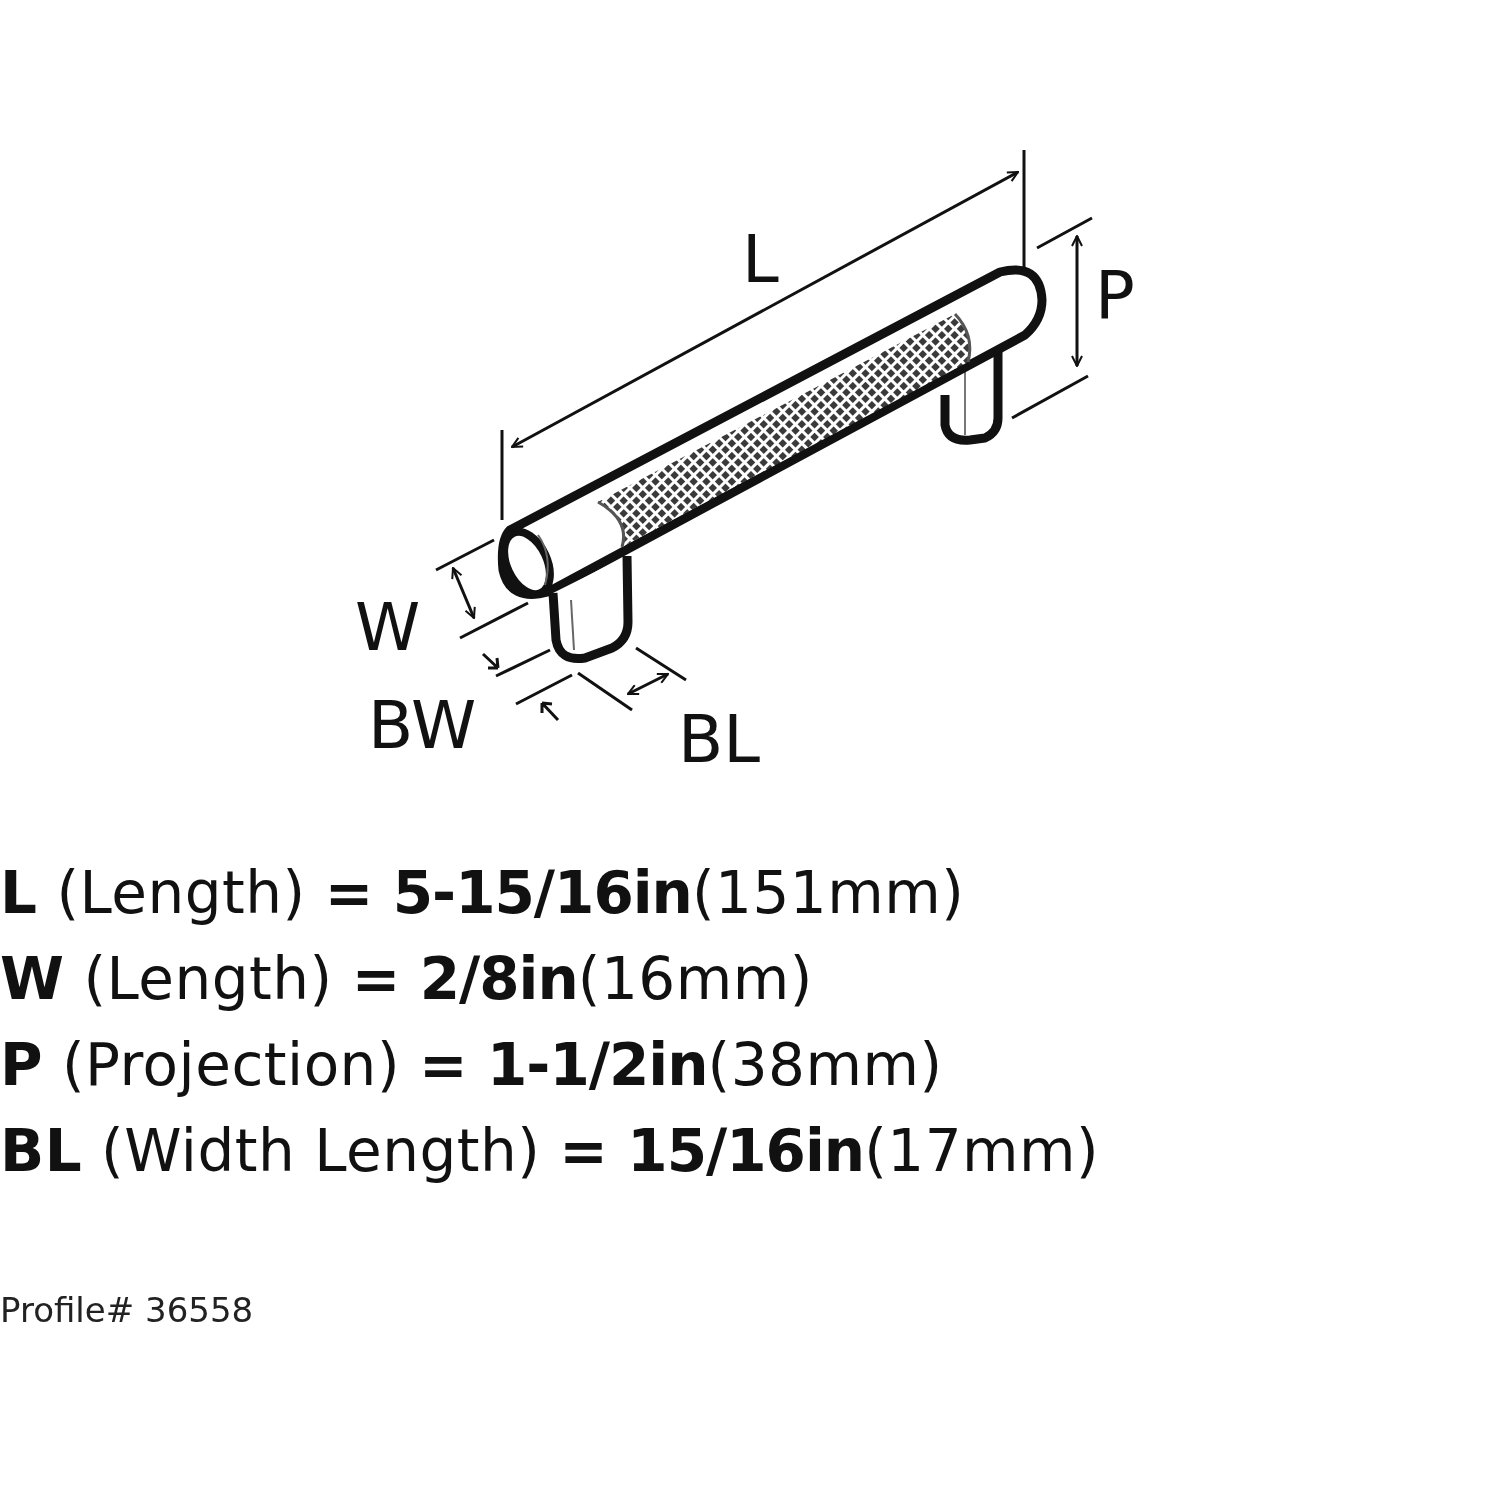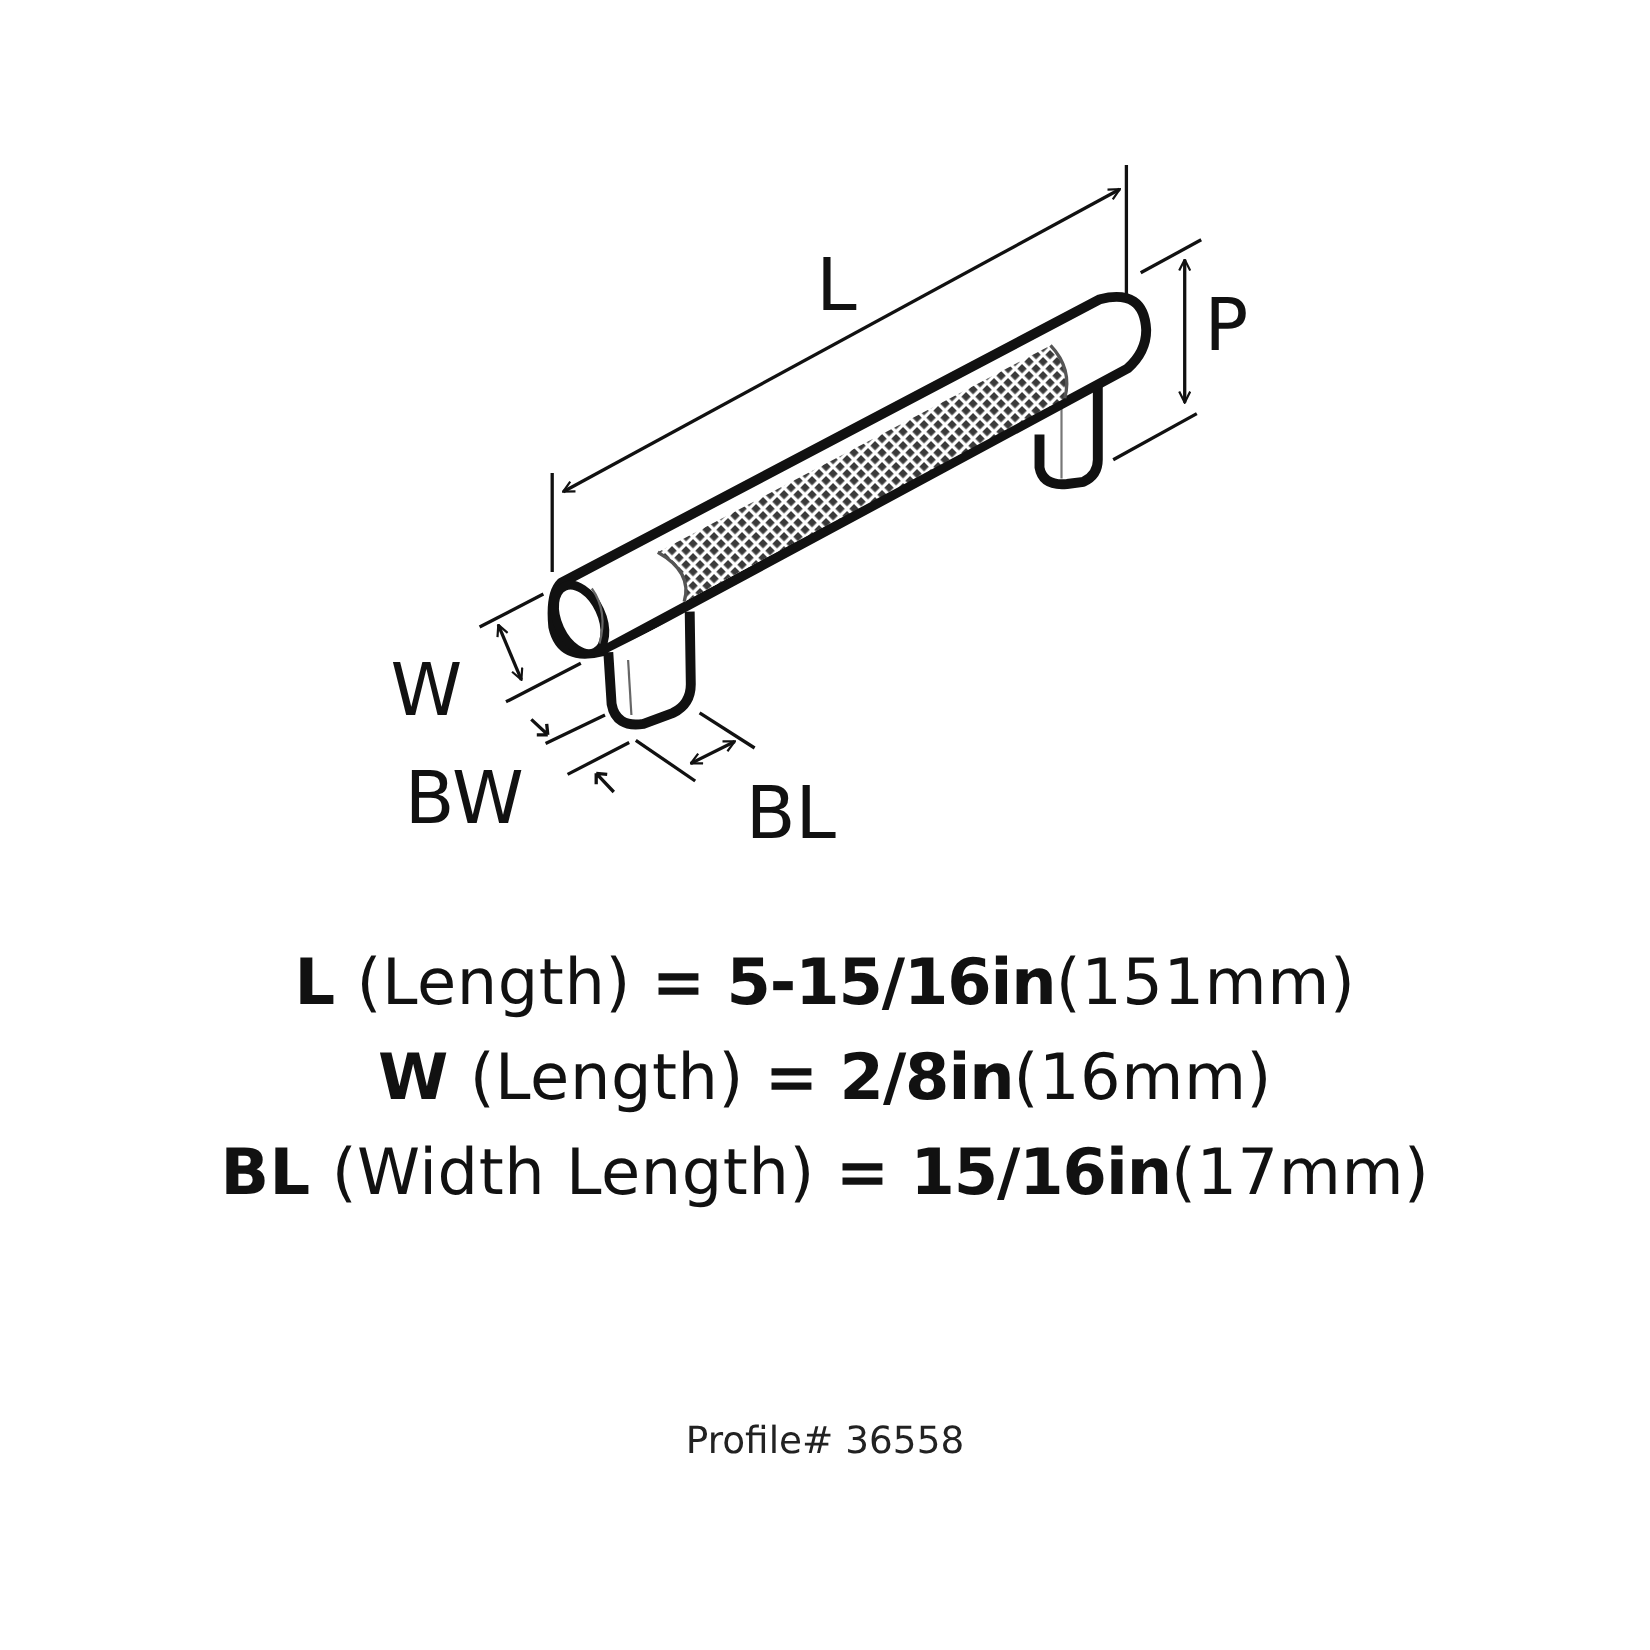--- a/index.html
+++ b/index.html
@@ -26,40 +26,38 @@
       font-family: "DejaVu Sans", sans-serif;
       font-weight: 500;
       font-size: 66px;
       fill: #111111;
     }
     .specs {
       position: absolute;
       left: 0;
       top: 850px;
       width: 1500px;
-      text-align: center;
     }
     .spec-line {
       font-size: 58px;
       line-height: 86px;
       white-space: nowrap;
       letter-spacing: 0.5px;
       color: #111111;
     }
     .spec-code { font-weight: bold; }
     .spec-name { font-weight: normal; }
     .spec-eq { font-weight: bold; }
     .spec-imperial { font-weight: bold; letter-spacing: -1px; }
     .spec-metric { font-weight: normal; }
     .profile {
       position: absolute;
       left: 0;
       top: 1290px;
       width: 1500px;
-      text-align: center;
       font-size: 34px;
       color: #222222;
     }
   </style>
 </head>
 <body>
 
 <svg class="drawing" viewBox="0 0 1500 820" xmlns="http://www.w3.org/2000/svg">
   <defs>
     <pattern id="knurl" patternUnits="userSpaceOnUse" width="9" height="9" patternTransform="rotate(45)">
@@ -137,20 +135,26 @@
     <span class="spec-eq">=</span>
     <span class="spec-imperial">5-15/16in</span><span class="spec-metric">(151mm)</span>
   </div>
   <div class="spec-line">
     <span class="spec-code">W</span>
     <span class="spec-name">(Length)</span>
     <span class="spec-eq">=</span>
     <span class="spec-imperial">2/8in</span><span class="spec-metric">(16mm)</span>
   </div>
   <div class="spec-line">
+    <span class="spec-code">P</span>
+    <span class="spec-name">(Projection)</span>
+    <span class="spec-eq">=</span>
+    <span class="spec-imperial">1-1/2in</span><span class="spec-metric">(38mm)</span>
+  </div>
+  <div class="spec-line">
     <span class="spec-code">BL</span>
     <span class="spec-name">(Width Length)</span>
     <span class="spec-eq">=</span>
     <span class="spec-imperial">15/16in</span><span class="spec-metric">(17mm)</span>
   </div>
 </div>
 
 <div class="profile">Profile# 36558</div>
 
 </body></html>

